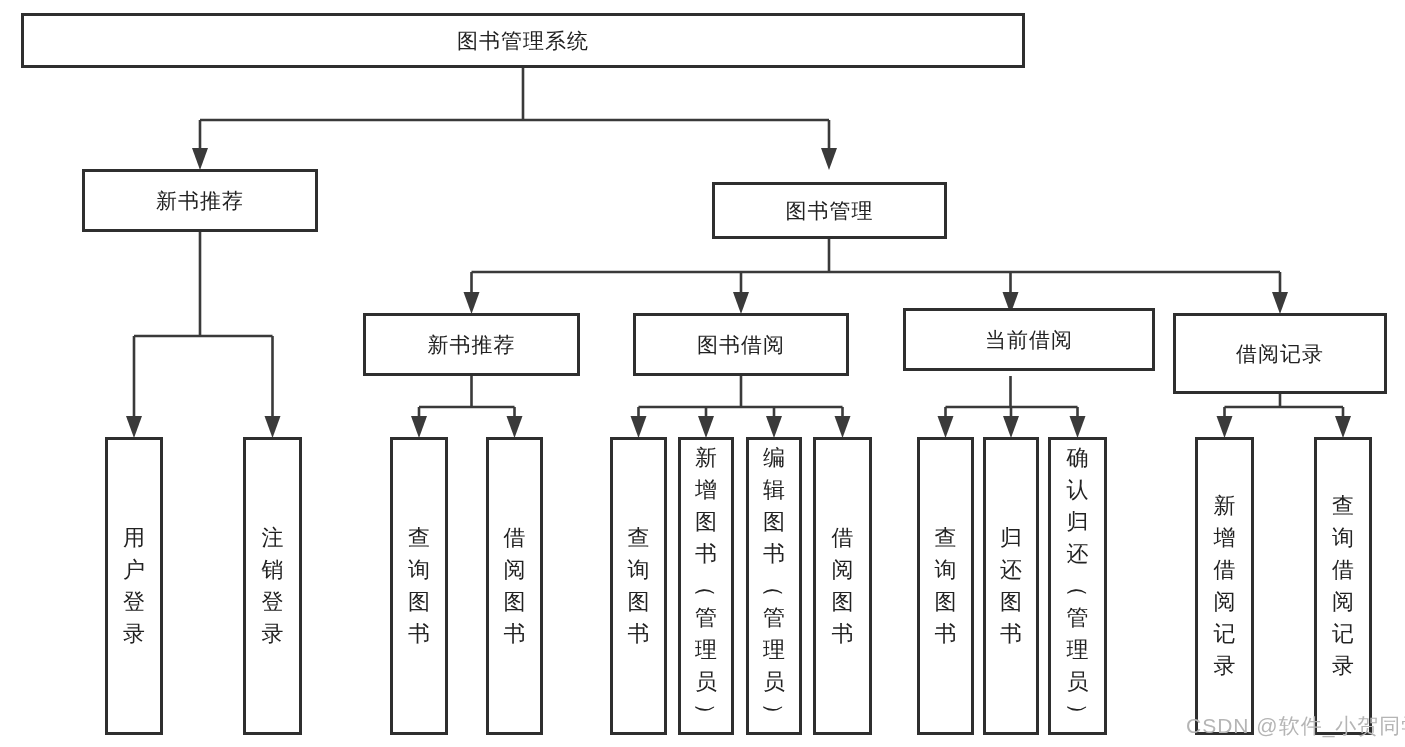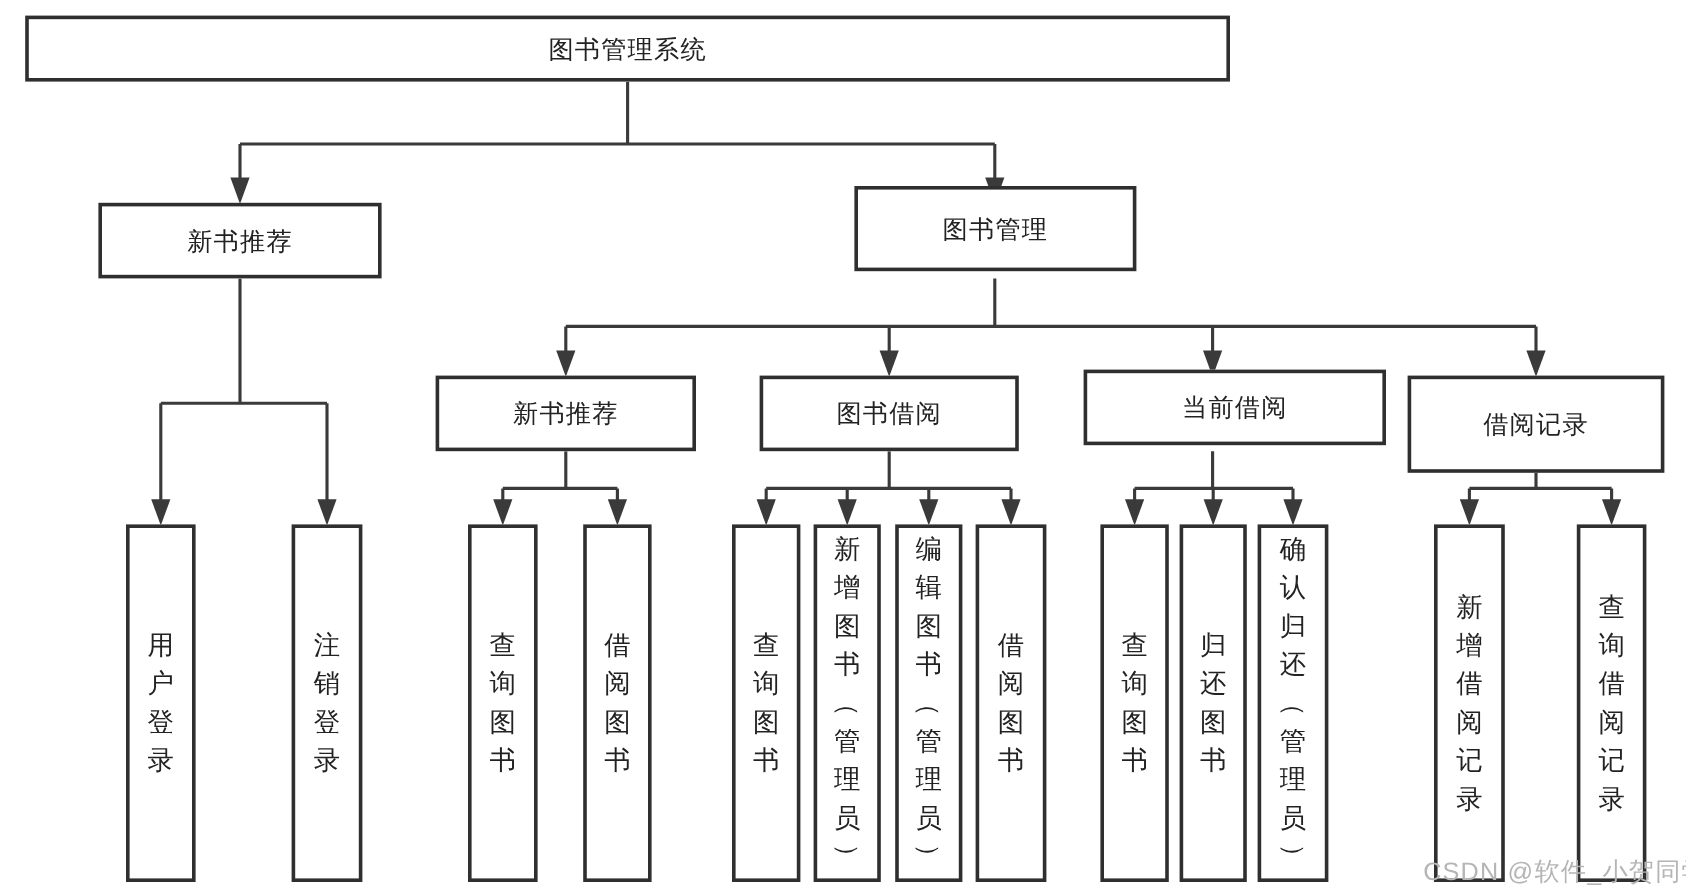--- a/index.html
+++ b/index.html
@@ -108,21 +108,21 @@
     </g>
   </svg>
 
   <div class="box" style="left:21px; top:13px; width:1004px; height:55px">
     <span class="hlabel">图书管理系统</span>
   </div>
 
   <div class="box" style="left:82px; top:169px; width:236px; height:63px">
     <span class="hlabel">新书推荐</span>
   </div>
-  <div class="box" style="left:712px; top:155px; width:235px; height:71px">
+  <div class="box" style="left:712px; top:182px; width:235px; height:57px">
     <span class="hlabel">图书管理</span>
   </div>
 
   <div class="box" style="left:633px; top:313px; width:216px; height:63px">
     <span class="hlabel">图书借阅</span>
   </div>
   <div class="box" style="left:363px; top:313px; width:217px; height:63px">
     <span class="hlabel">新书推荐</span>
   </div>
   <div class="box" style="left:903px; top:308px; width:252px; height:63px">

